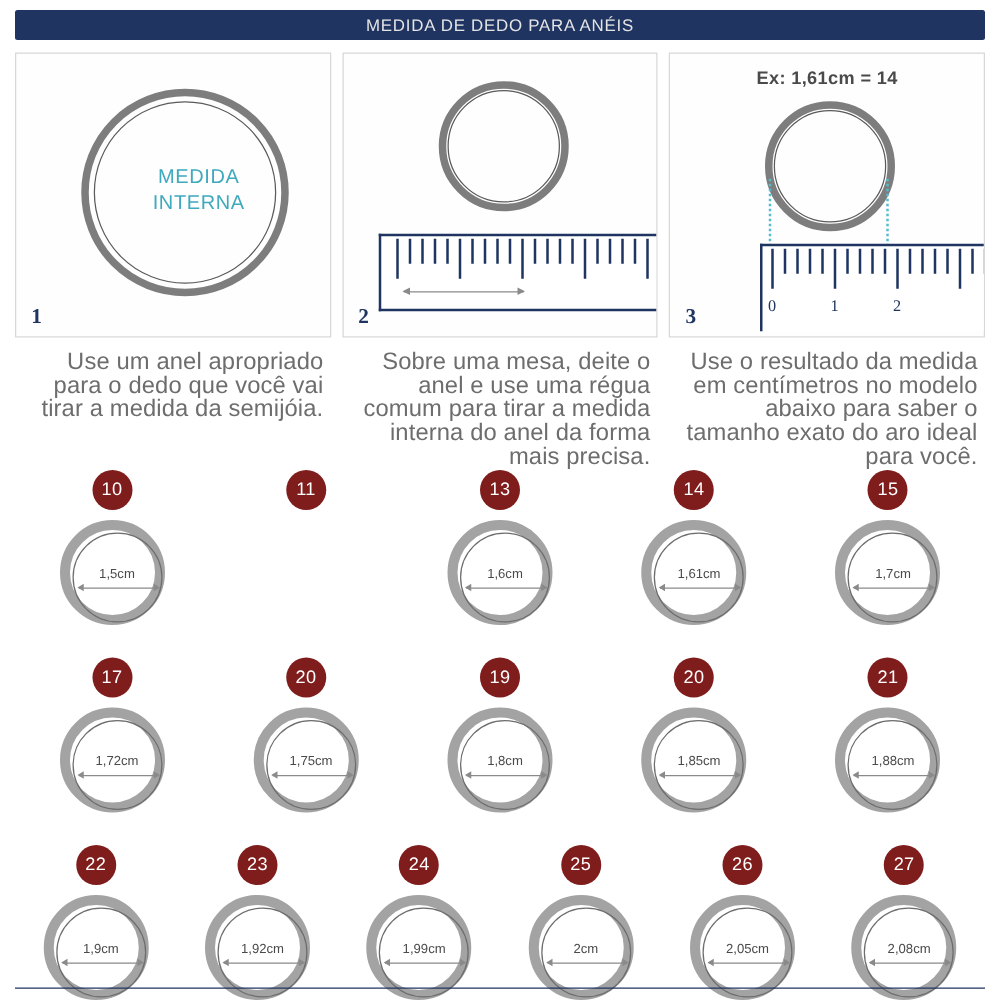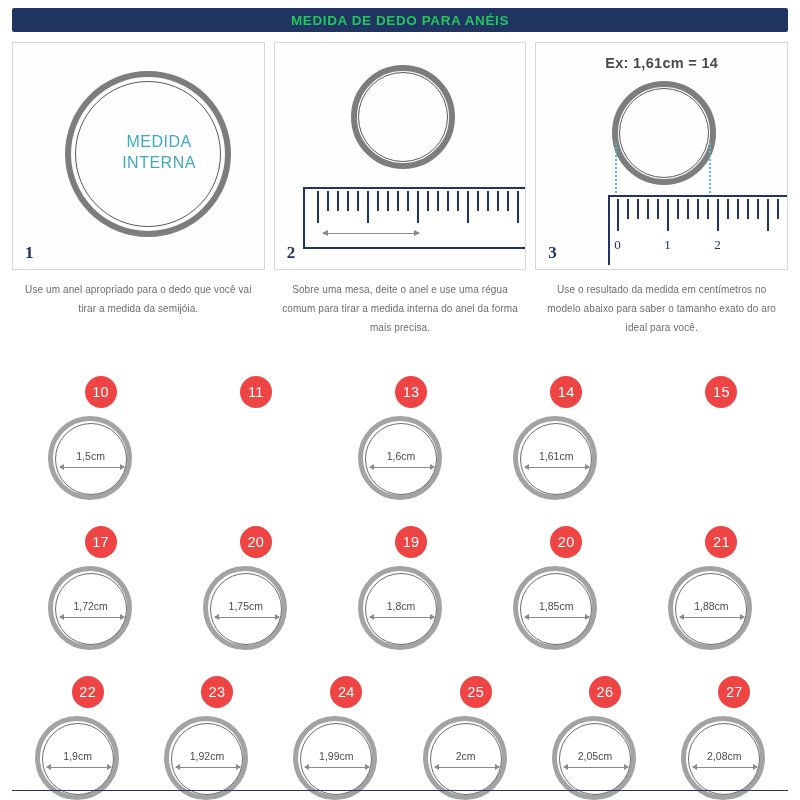--- a/index.html
+++ b/index.html
@@ -20,24 +20,24 @@
     top: 8px;
     width: 776px;
     height: 24px;
     background: #1f3461;
     border-radius: 2px;
     display: flex;
     align-items: center;
     justify-content: center;
   }
   .header-title {
-    color: #22c55e;
+    color: #e5e5e5;
     font-size: 13.5px;
     letter-spacing: 0.6px;
-    font-weight: 700;
+    font-weight: 400;
     white-space: nowrap;
   }
 
   
   .steps-row {
     position: absolute;
     left: 12px;
     top: 42px;
     width: 776px;
     height: 228px;
@@ -185,23 +185,23 @@
   .captions-row {
     position: absolute;
     left: 12px;
     top: 280px;
     width: 776px;
     display: flex;
     gap: 9px;
   }
   .caption {
     flex: 1 1 0;
-    text-align: center;
+    text-align: right;
     color: #6d6d6d;
-    font-size: 10px;
+    font-size: 19px;
     line-height: 19px;
     letter-spacing: 0.1px;
     padding: 0 6px;
   }
 
   
   .size-grid {
     position: absolute;
     left: 12px;
     top: 376px;
@@ -219,37 +219,36 @@
     height: 138px;
   }
   .badge {
     position: absolute;
     left: 50%;
     top: 0;
     transform: translateX(-50%);
     width: 32px;
     height: 32px;
     border-radius: 50%;
-    background: #ef4444;
+    background: #7f1d1d;
     color: #ffffff;
     display: flex;
     align-items: center;
     justify-content: center;
     font-size: 14.5px;
     letter-spacing: 0.3px;
-    margin-left: 11px;
   }
   .size-ring {
     position: absolute;
     left: 50%;
     top: 40px;
     transform: translateX(-50%);
     width: 84px;
     height: 84px;
-    border: 5px solid #a3a3a3;
+    border: 8px solid #a3a3a3;
     border-radius: 50%;
   }
   .size-ring-inner {
     position: absolute;
     left: 2px;
     top: 2px;
     width: 72px;
     height: 72px;
     border: 1px solid #6d6d6d;
     border-radius: 50%;
@@ -413,20 +412,26 @@
         <div class="badge">14</div>
         <div class="size-ring">
           <div class="size-ring-inner">
             <div class="size-dim">1,61cm</div>
             <div class="size-arrow"></div>
           </div>
         </div>
       </div>
       <div class="size-cell">
         <div class="badge">15</div>
+        <div class="size-ring">
+          <div class="size-ring-inner">
+            <div class="size-dim">1,7cm</div>
+            <div class="size-arrow"></div>
+          </div>
+        </div>
       </div>
     </div>
     <div class="size-row">
       <div class="size-cell">
         <div class="badge">17</div>
         <div class="size-ring">
           <div class="size-ring-inner">
             <div class="size-dim">1,72cm</div>
             <div class="size-arrow"></div>
           </div>

